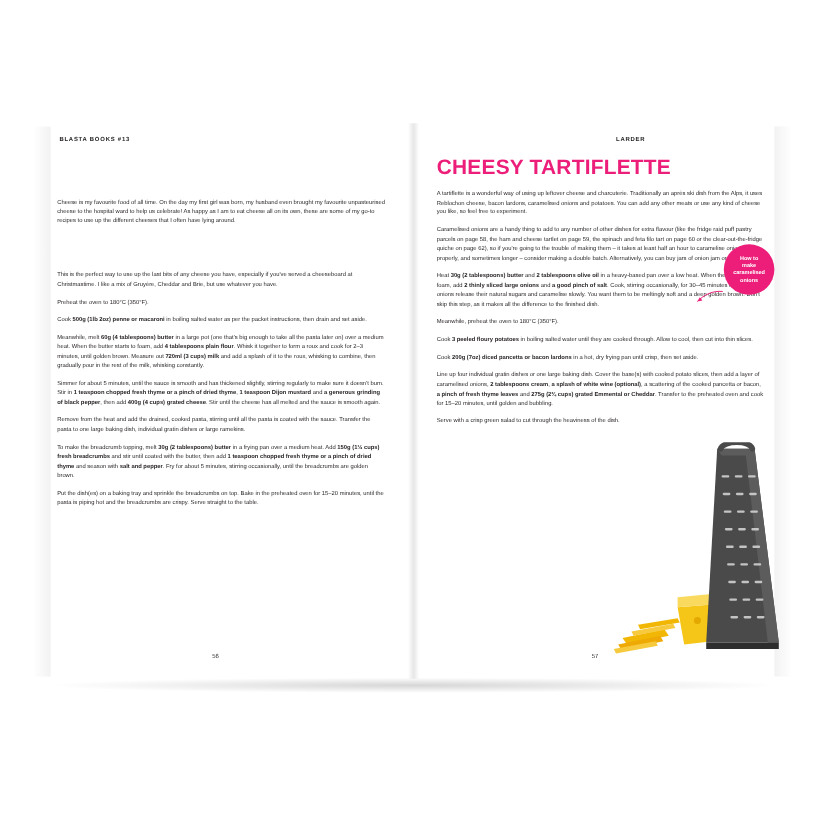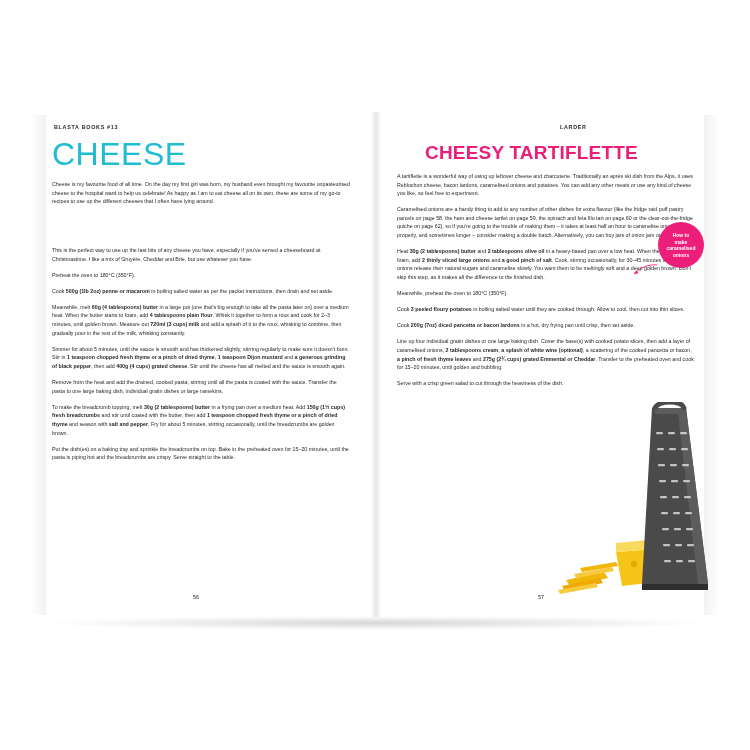--- a/index.html
+++ b/index.html
@@ -87,21 +87,20 @@
     letter-spacing: 0.5px;
     color: #1fbcd2;
   }
   h1.title.pink {
     font-size: 19px;
     line-height: 20px;
     font-weight: bold;
     color: #ec1e79;
     letter-spacing: 0.2px;
     top: 33px;
-    margin-left: 28px;
   }
 
   h2.subhead {
     position: absolute;
     left: 22px;
     margin: 0;
     font-size: 13.2px;
     line-height: 14px;
     font-weight: bold;
     color: #ec1e79;
@@ -185,21 +184,20 @@
 
 <div id="book">
 
   <div class="spread">
 
     <div class="page left">
       <div class="page-shadow-left"></div>
 
       <div class="runhead l">BLASTA BOOKS #13</div>
 
-      <h1 class="title">CHEESE</h1>
 
       <div class="body" style="top:70px;">
         <p>Cheese is my favourite food of all time. On the day my first girl was born, my husband even brought my favourite unpasteurised cheese to the hospital ward to help us celebrate! As happy as I am to eat cheese all on its own, these are some of my go-to recipes to use up the different cheeses that I often have lying around.</p>
       </div>
 
 
       <div class="body" id="left-body" style="top:136px;">
           <p>This is the perfect way to use up the last bits of any cheese you have, especially if you've served a cheeseboard at Christmastime. I like a mix of Gruyère, Cheddar and Brie, but use whatever you have.</p>
           <p>Preheat the oven to 180°C (350°F).</p>
           <p>Cook <b>500g (1lb 2oz) penne or macaroni</b> in boiling salted water as per the packet instructions, then drain and set aside.</p>

